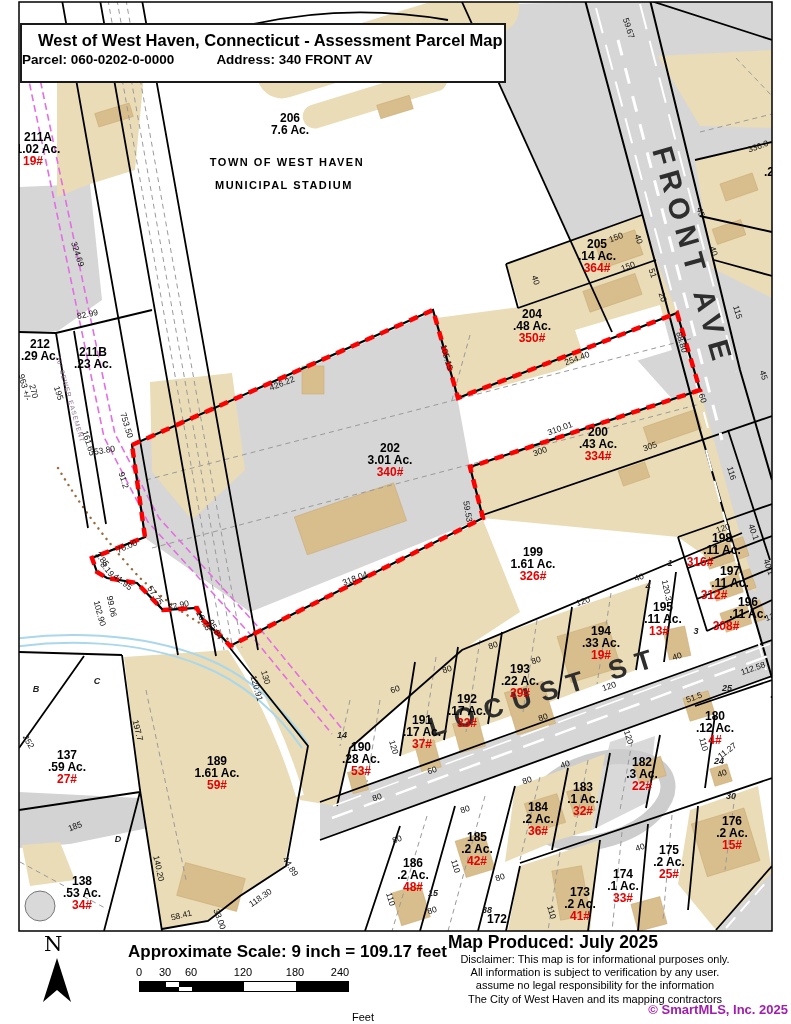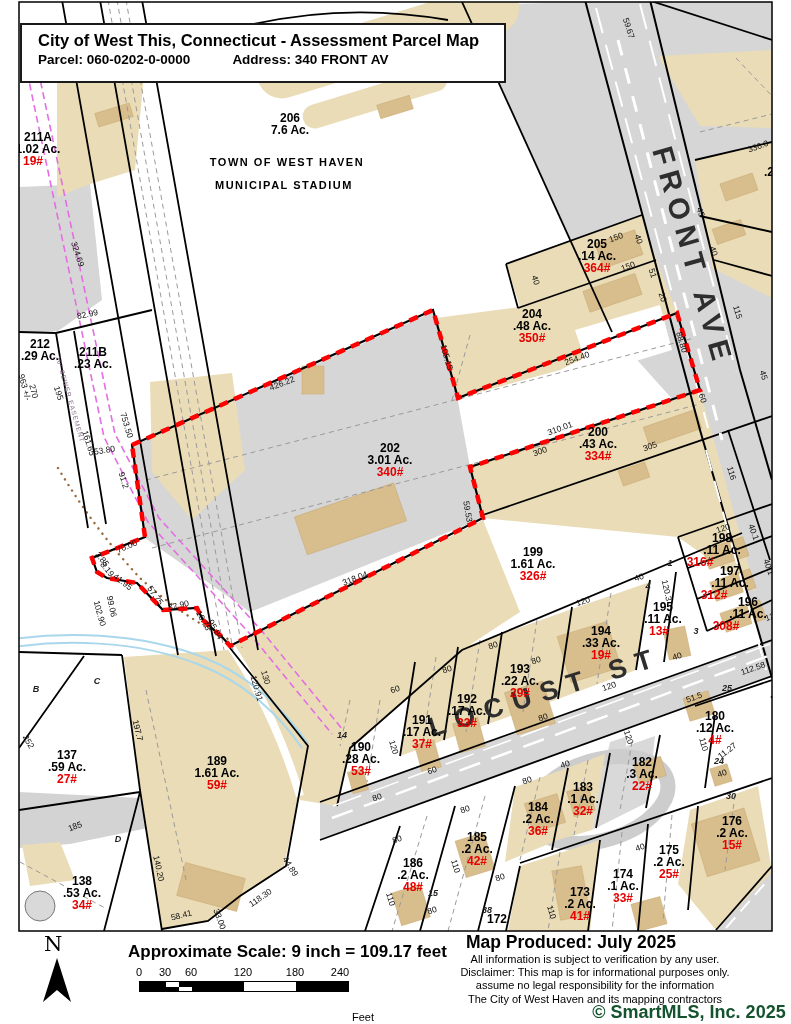--- a/index.html
+++ b/index.html
@@ -11,34 +11,34 @@
   .paddr{font:bold 12px "Liberation Sans",sans-serif;fill:#e60000;text-anchor:middle;}
   .dim{font:8.5px "Liberation Sans",sans-serif;fill:#111;text-anchor:middle;}
   .lot{font:italic bold 9px "Liberation Sans",sans-serif;fill:#222;text-anchor:middle;}
   .street-name{font:bold 28px "Liberation Sans",sans-serif;fill:#2e2e2e;}
   .stad{font:bold 11px "Liberation Sans",sans-serif;fill:#000;text-anchor:middle;letter-spacing:1.5px;}
   .ease{font:6.5px "Liberation Sans",sans-serif;fill:#8a6d8a;text-anchor:middle;letter-spacing:1px;}
   
   #title-box{position:absolute;left:20px;top:23px;width:482px;height:56px;background:#fff;
              border:2px solid #1a1a1a;z-index:5;}
   #title-box .t1{font-size:16.5px;font-weight:bold;color:#000;margin:6px 0 2px 16px;white-space:nowrap;}
-  #title-box .t2{font-size:13.5px;font-weight:bold;color:#000;margin-left:16px;white-space:nowrap;}
+  #title-box .t2{font-size:13.5px;font-weight:bold;color:#000;white-space:nowrap;}
   #title-box .t2 .gap{display:inline-block;width:42px;}
   
   .ftr{position:absolute;color:#000;}
   #north-label{left:44px;top:932px;font-family:"DejaVu Serif",serif;font-size:21px;}
   #scale-label{left:128px;top:942px;font-weight:bold;font-size:17px;white-space:nowrap;}
   #scale-ticks span{position:absolute;transform:translateX(-50%);font-size:11px;top:966px;}
   #scale-bar{left:139px;top:981px;width:208px;height:9px;background:#000;border:1px solid #000;position:absolute;}
   #scale-bar i{position:absolute;background:#fff;display:block;}
   #feet-label{left:352px;top:1011px;font-size:11px;}
-  #produced{left:406px;top:932px;width:330px;text-align:center;font-size:17.5px;font-weight:bold;}
+  #produced{left:448px;top:932px;width:330px;font-size:17.5px;font-weight:bold;}
   #disclaimer{left:430px;top:953px;width:330px;text-align:center;}
   #disclaimer div{font-size:11px;line-height:13.2px;color:#000;}
-  #copyright{left:590px;top:1002px;width:198px;text-align:center;font-weight:bold;font-size:18px;color:#14532d;}
+  #copyright{left:590px;top:1002px;width:198px;text-align:right;font-weight:bold;font-size:13px;color:#a21caf;}
 </style>
 </head>
 <body>
 
 <svg id="map-svg" viewBox="0 0 791 932" width="791" height="932">
   <defs>
     <clipPath id="mapclip">
         <rect x="19" y="2" width="753" height="929"></rect>
       </clipPath>
   </defs>
@@ -391,21 +391,21 @@
       </g>
     <g id="g-ease">
         <text x="68" y="400" class="ease" transform="rotate(74 68 400)">10' SEWER EASEMENT</text>
       </g>
   </g>
 
   <rect x="19" y="2" width="753" height="929" fill="none" stroke="#000" stroke-width="1.5"></rect>
 </svg>
 
 <div id="title-box">
-  <div class="t1">City of West This, Connecticut - Assessment Parcel Map</div>
+  <div class="t1">West of West Haven, Connecticut - Assessment Parcel Map</div>
   <div class="t2">
     <span>Parcel: 060-0202-0-0000</span><span class="gap"></span><span>Address: 340 FRONT AV</span>
   </div>
 </div>
 
 <div class="ftr" id="north-label">N</div>
 <svg class="ftr" style="left:35px;top:956px;" width="44" height="50">
   <path d="M22,2 L8,46 L22,34 L36,46 Z" fill="#000"></path>
 </svg>
 
@@ -420,18 +420,18 @@
   </div>
 <div id="scale-bar">
   <i style="left:26px;top:0;width:13px;height:4.5px;"></i>
   <i style="left:39px;top:4.5px;width:13px;height:4.5px;"></i>
   <i style="left:104px;top:0;width:52px;height:9px;"></i>
 </div>
 <div class="ftr" id="feet-label">Feet</div>
 
 <div class="ftr" id="produced">Map Produced: July 2025</div>
 <div class="ftr" id="disclaimer">
+    <div>Disclaimer: This map is for informational purposes only.</div>
     <div>All information is subject to verification by any user.</div>
-    <div>Disclaimer: This map is for informational purposes only.</div>
     <div>assume no legal responsibility for the information</div>
     <div>The City of West Haven and its mapping contractors</div>
   </div>
 <div class="ftr" id="copyright">© SmartMLS, Inc.  2025</div>
 
 </body></html>

